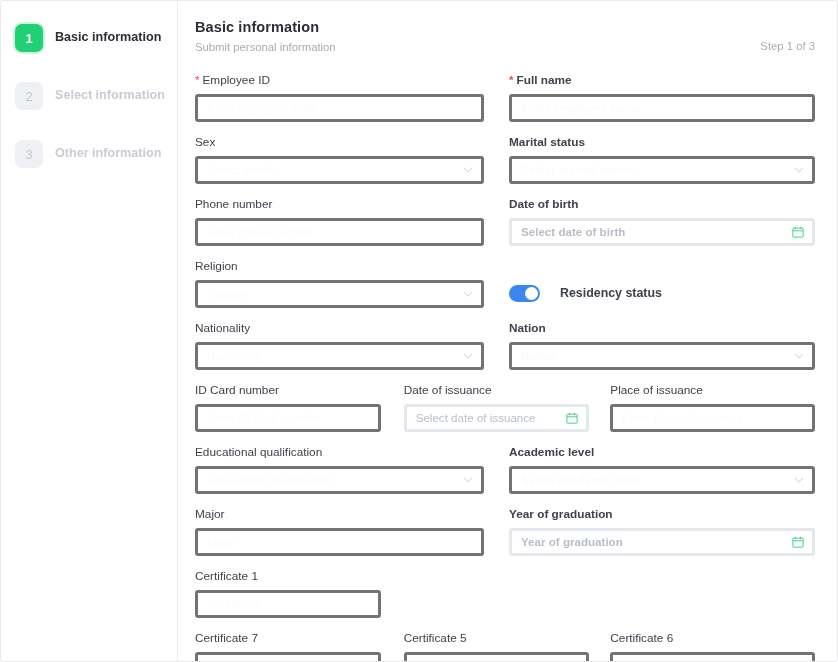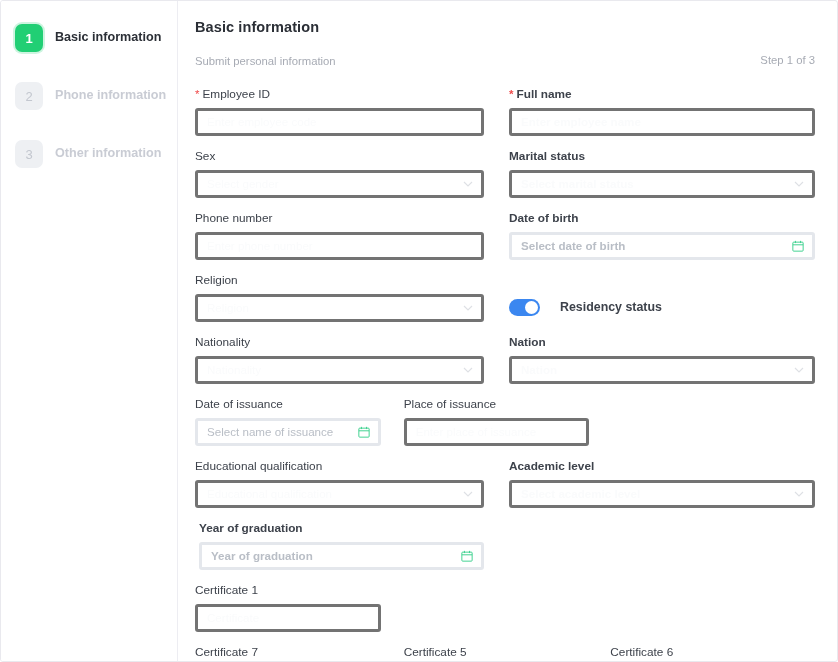--- a/index.html
+++ b/index.html
@@ -83,21 +83,21 @@
   .panel-title {
     font-size: 14.5px;
     font-weight: bold;
     color: #2b2f36;
     letter-spacing: 0.1px;
   }
 
   .panel-subtitle {
     font-size: 11.3px;
     color: #a7abb4;
-    margin-top: 20px;
+    margin-top: 6px;
   }
 
   .step-counter {
     position: absolute;
     right: 0;
     bottom: 1px;
     font-size: 11.3px;
     color: #a7abb4;
   }
 
@@ -215,21 +215,21 @@
 
   <aside class="stepper">
 
     <div class="step-row">
       <span class="step-badge active">1</span>
       <span class="step-label active">Basic information</span>
     </div>
 
     <div class="step-row">
       <span class="step-badge inactive">2</span>
-      <span class="step-label inactive">Phone information</span>
+      <span class="step-label inactive">Select information</span>
     </div>
 
     <div class="step-row">
       <span class="step-badge inactive">3</span>
       <span class="step-label inactive">Other information</span>
     </div>
 
   </aside>
 
   <main class="form-panel">
@@ -343,23 +343,29 @@
             <svg viewBox="0 0 10 10">
                 <path d="M1 3 L5 7 L9 3" fill="none" stroke="#c3c7cf" stroke-width="1.1"></path>
               </svg>
           </span>
         </div>
       </div>
     </div>
 
     <div class="row thirds">
       <div class="field">
+        <label class="field-label">ID Card number</label>
+        <div class="control">
+          <span class="ph">Enter ID Card number</span>
+        </div>
+      </div>
+      <div class="field">
         <label class="field-label">Date of issuance</label>
         <div class="control strong-border">
-          <span class="ph visible">Select name of issuance</span>
+          <span class="ph visible">Select date of issuance</span>
           <span class="cal-icon">
             <svg viewBox="0 0 14 14">
               <rect x="1" y="2.5" width="12" height="10.5" rx="1" fill="none" stroke="#39d08c" stroke-width="1.1"></rect>
               <line x1="1" y1="5.6" x2="13" y2="5.6" stroke="#39d08c" stroke-width="1.1"></line>
               <line x1="4" y1="1" x2="4" y2="3.6" stroke="#39d08c" stroke-width="1.1"></line>
               <line x1="10" y1="1" x2="10" y2="3.6" stroke="#39d08c" stroke-width="1.1"></line>
             </svg>
           </span>
         </div>
       </div>
@@ -390,20 +396,26 @@
           <span class="chevron">
             <svg viewBox="0 0 10 10">
                 <path d="M1 3 L5 7 L9 3" fill="none" stroke="#c3c7cf" stroke-width="1.1"></path>
               </svg>
           </span>
         </div>
       </div>
     </div>
 
     <div class="row halves">
+      <div class="field">
+        <label class="field-label">Major</label>
+        <div class="control">
+          <span class="ph">Major</span>
+        </div>
+      </div>
       <div class="field">
         <label class="field-label">Year of graduation</label>
         <div class="control strong-border">
           <span class="ph visible">Year of graduation</span>
           <span class="cal-icon">
             <svg viewBox="0 0 14 14">
               <rect x="1" y="2.5" width="12" height="10.5" rx="1" fill="none" stroke="#39d08c" stroke-width="1.1"></rect>
               <line x1="1" y1="5.6" x2="13" y2="5.6" stroke="#39d08c" stroke-width="1.1"></line>
               <line x1="4" y1="1" x2="4" y2="3.6" stroke="#39d08c" stroke-width="1.1"></line>
               <line x1="10" y1="1" x2="10" y2="3.6" stroke="#39d08c" stroke-width="1.1"></line>

